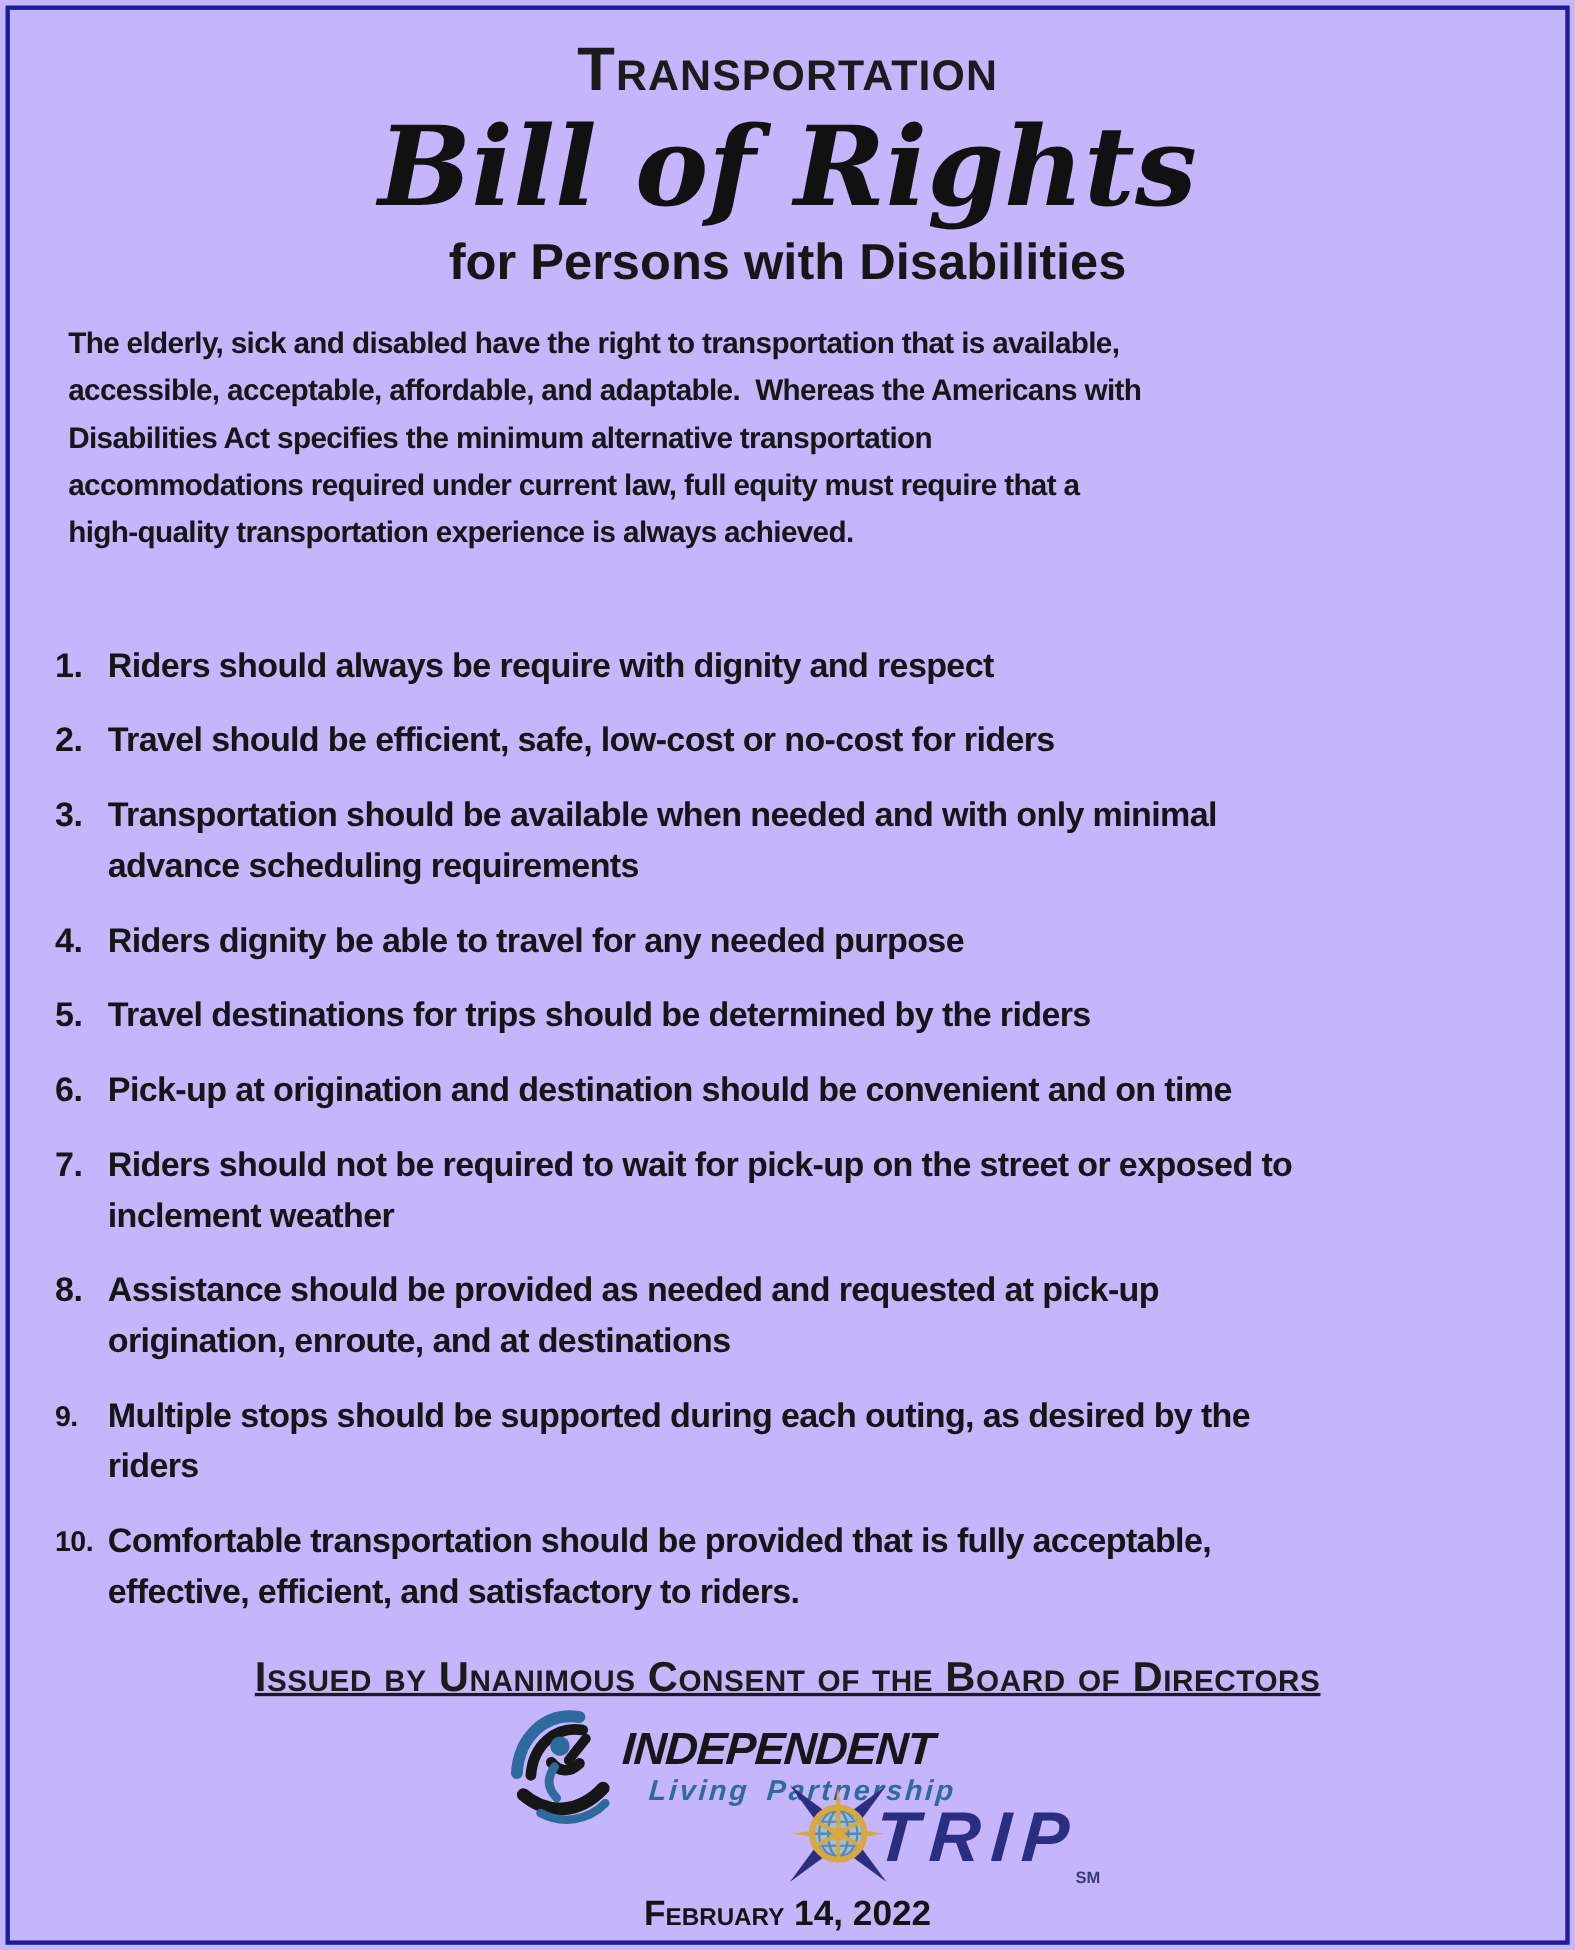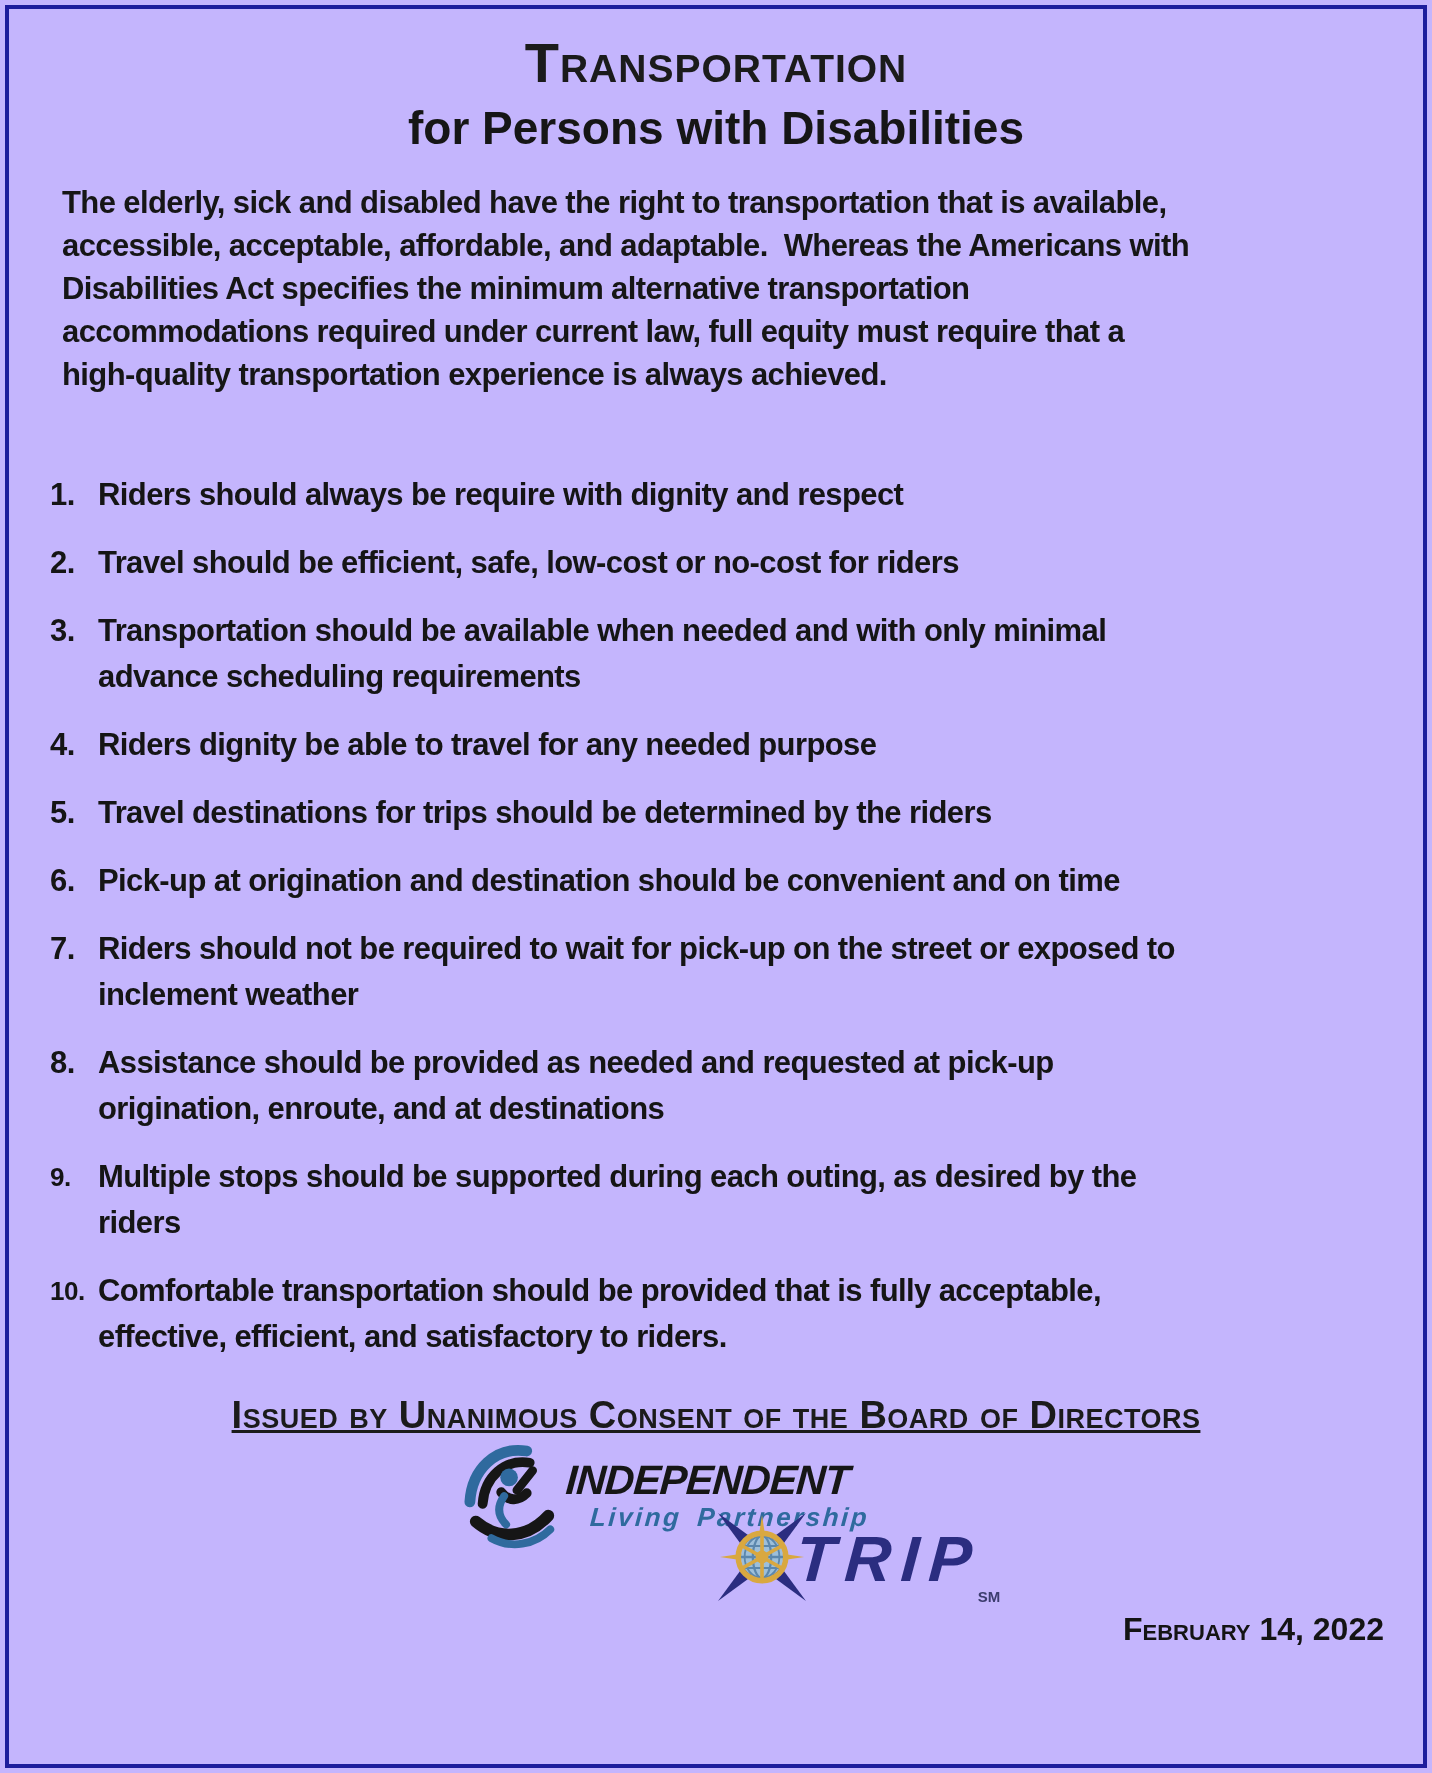--- a/index.html
+++ b/index.html
@@ -41,21 +41,21 @@
     font-weight: bold;
     font-size: 46px;
     margin-top: 6px;
     color: #161616;
   }
 
   
   .intro {
     margin: 26px auto 0 14px;
     font-weight: bold;
-    font-size: 31px;
+    font-size: 27px;
     line-height: 43px;
     letter-spacing: -0.6px;
     white-space: pre-wrap;
     color: #161616;
   }
 
   
   .rights { margin-top: 76px; padding-left: 2px; }
   .right-row { display: flex; margin-bottom: 22px; }
   .num {
@@ -130,33 +130,33 @@
     color: #3c3c6e;
     align-self: flex-end;
     margin: 0 0 20px -4px;
   }
   .date-line {
     font-variant: small-caps;
     font-weight: bold;
     font-size: 32px;
     margin-top: 2px;
     color: #141414;
-    text-align: right;
   }
 </style>
 </head>
 <body>
 
 <div class="page">
   <div class="frame"></div>
 
   <div class="content">
 
     <div class="header">
       <div class="kicker">Transportation</div>
+      <div class="script-title">Bill of Rights</div>
       <div class="subtitle">for Persons with Disabilities</div>
     </div>
 
     <p class="intro">The elderly, sick and disabled have the right to transportation that is available,
 accessible, acceptable, affordable, and adaptable.  Whereas the Americans with
 Disabilities Act specifies the minimum alternative transportation
 accommodations required under current law, full equity must require that a
 high-quality transportation experience is always achieved.</p>
 
     <div class="rights">

